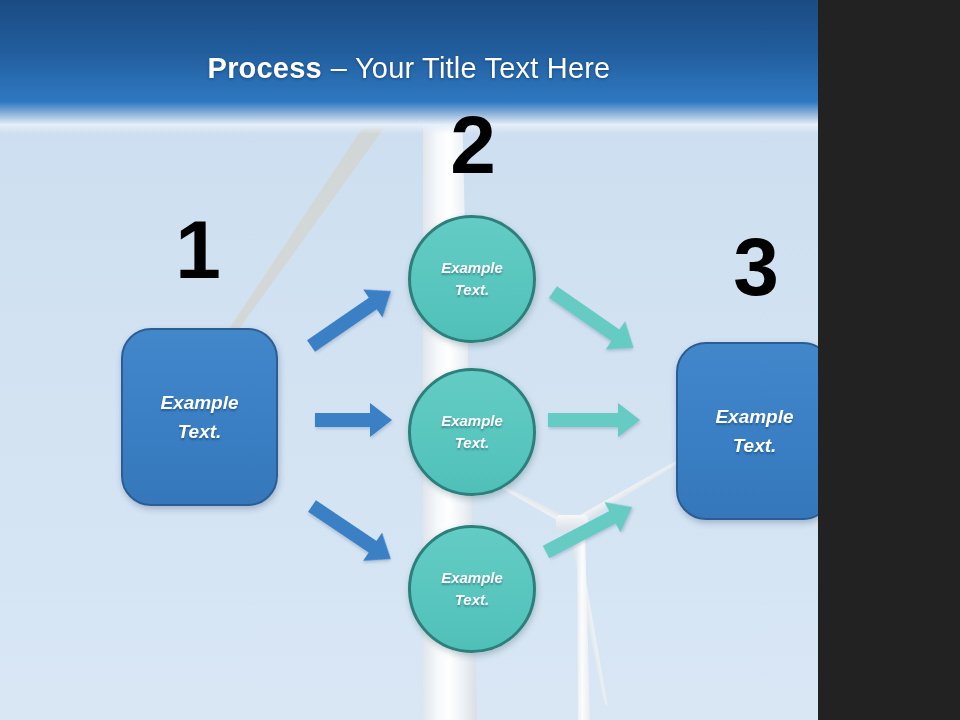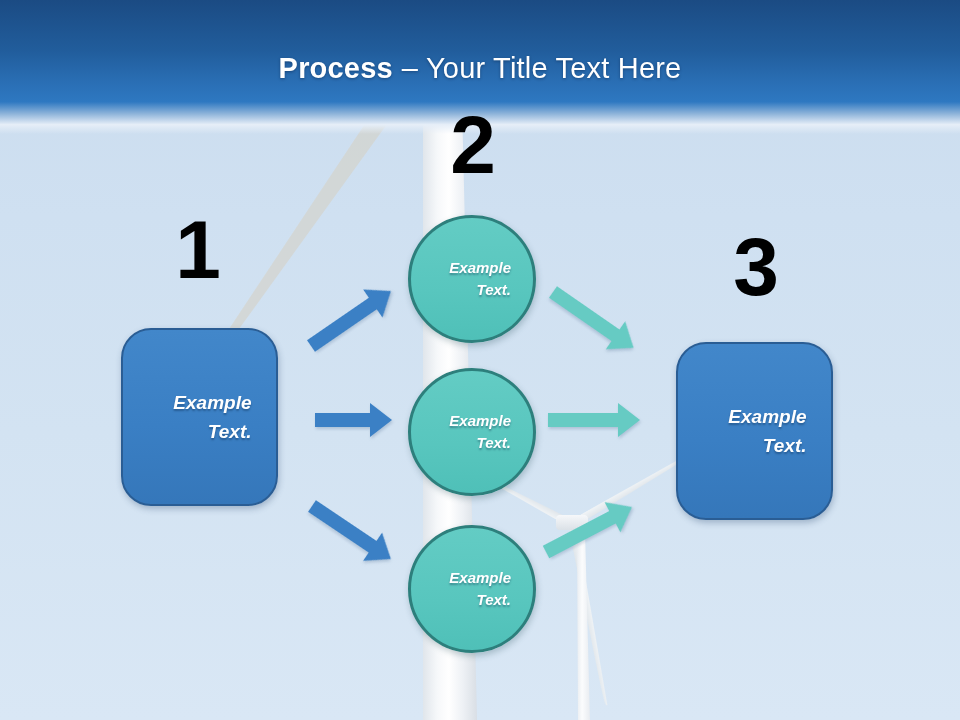--- a/index.html
+++ b/index.html
@@ -1,17 +1,17 @@
 <!DOCTYPE html>
 <html><head>
 <meta charset="utf-8">
 <style>
   html,body{margin:0;padding:0;background:#222;}
   .slide{
-    position:relative;width:960px;height:720px;overflow:hidden;
+    position:relative;width:818px;height:720px;overflow:hidden;
     font-family:"Liberation Sans",sans-serif;
     background:linear-gradient(180deg,#cadcee 0%,#cfe0f1 30%,#d3e3f2 60%,#d9e7f5 100%);
   }
   
   .bg{position:absolute;inset:0;z-index:1;}
   .tower-large{
     position:absolute;left:421px;top:104px;width:58px;height:616px;
     background:linear-gradient(90deg,#dde3e9 0%,#f6f8fa 28%,#ffffff 48%,#eef1f5 72%,#d6dce3 100%);
     clip-path:polygon(2px 0,41px 0,56px 100%,2px 100%);
     filter:blur(0.4px);
@@ -95,21 +95,21 @@
     position:absolute;z-index:4;width:128px;height:128px;border-radius:50%;
     box-sizing:border-box;border:3px solid #2d7f7c;
     background:linear-gradient(180deg,#63ccc4 0%,#58c6be 60%,#4fc0b8 100%);
     display:flex;align-items:center;justify-content:center;
     box-shadow:1px 3px 6px rgba(40,80,90,0.28);
   }
   .c1{left:408px;top:215px;}
   .c2{left:408px;top:368px;}
   .c3{left:408px;top:525px;}
   .label{
-    color:#fff;font-weight:700;font-style:italic;text-align:right;
+    color:#fff;font-weight:700;font-style:italic;text-align:center;
     text-shadow:0 1.5px 2px rgba(0,30,60,0.35);
   }
   .pbox .label{font-size:19px;line-height:1.55;width:104px;}
   .pcircle .label{font-size:15px;line-height:1.45;width:78px;}
 </style>
 </head>
 <body>
 
 <div class="slide">
 

